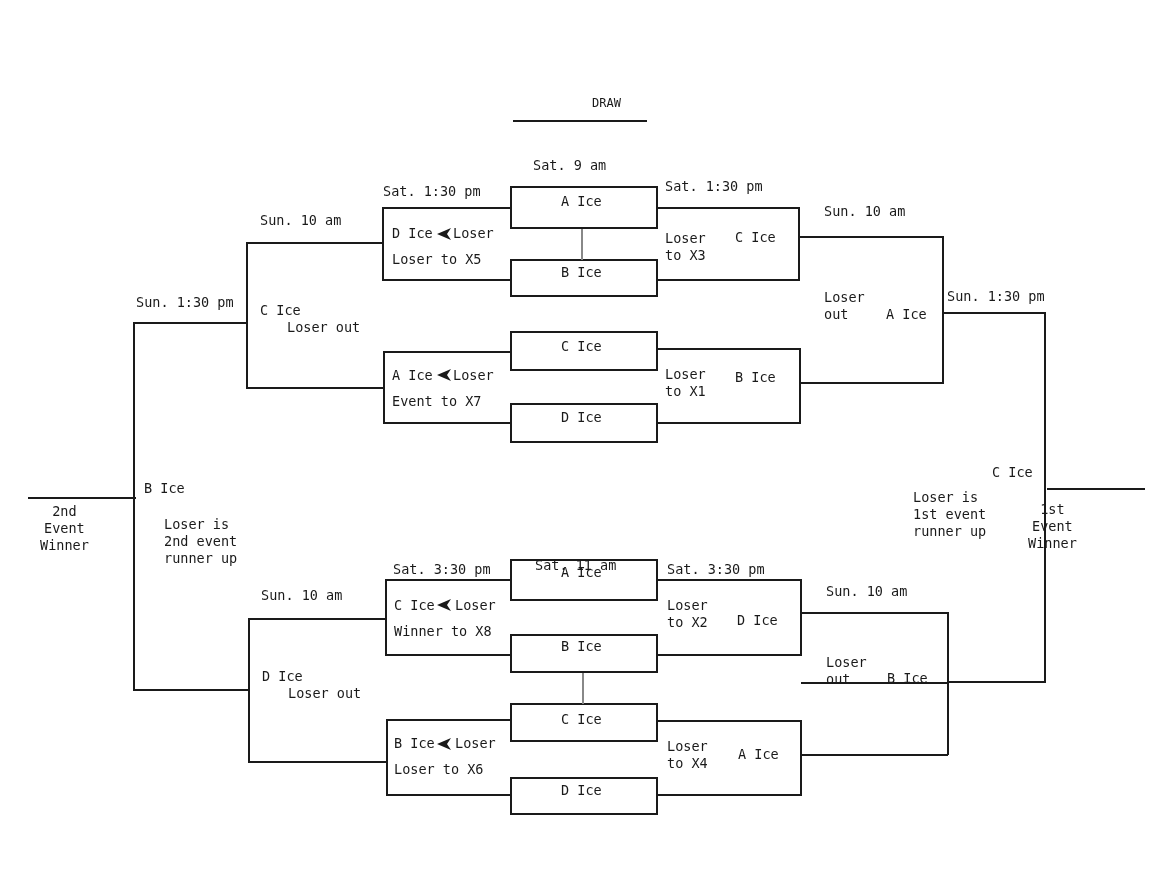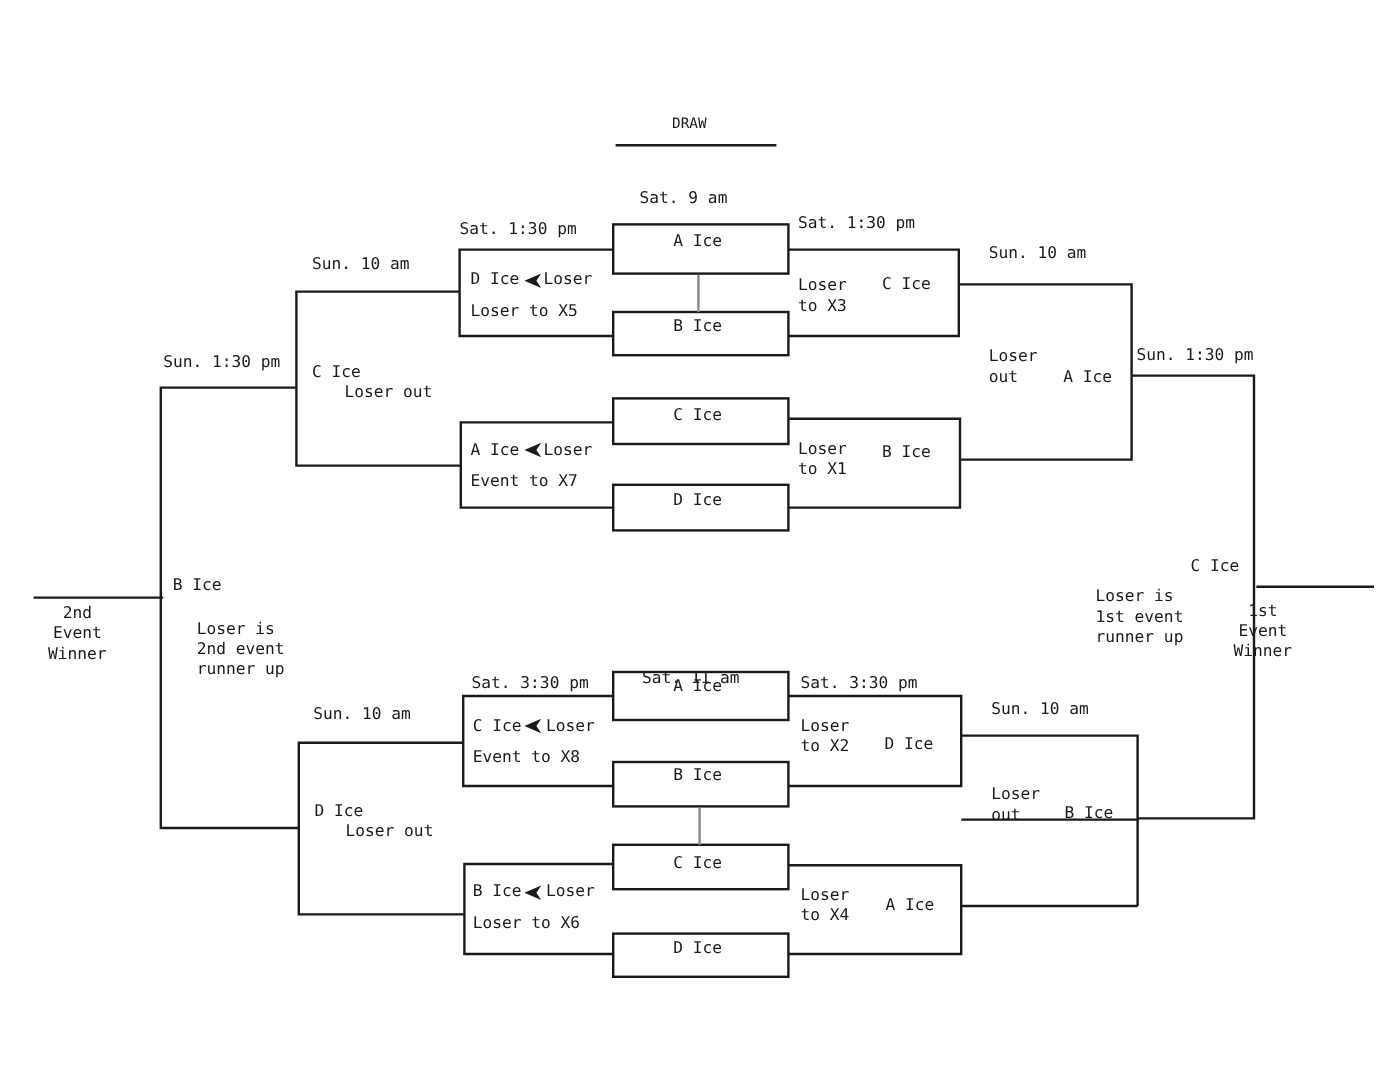--- a/index.html
+++ b/index.html
@@ -62,21 +62,21 @@
   </g>
 
   <g fill="#1a1a1a">
     <polygon points="437,234 451,228 447,234 451,240"></polygon>
     <polygon points="437,375 451,369 447,375 451,381"></polygon>
     <polygon points="437,605 451,599 447,605 451,611"></polygon>
     <polygon points="437,744 451,738 447,744 451,750"></polygon>
   </g>
 </svg>
 
-<div class="t title" style="left:560px;top:95px;">DRAW</div>
+<div class="t title" style="left:592px;top:95px;">DRAW</div>
 
 <div class="t" style="left:533px;top:157px;">Sat. 9 am</div>
 <div class="t" style="left:383px;top:183px;">Sat. 1:30 pm</div>
 <div class="t" style="left:665px;top:178px;">Sat. 1:30 pm</div>
 
 <div class="t" style="left:561px;top:193px;">A Ice</div>
 <div class="t" style="left:561px;top:264px;">B Ice</div>
 <div class="t" style="left:561px;top:338px;">C Ice</div>
 <div class="t" style="left:561px;top:409px;">D Ice</div>
 
@@ -111,21 +111,21 @@
 <div class="t" style="left:393px;top:561px;">Sat. 3:30 pm</div>
 <div class="t" style="left:667px;top:561px;">Sat. 3:30 pm</div>
 
 <div class="t" style="left:561px;top:564px;">A Ice</div>
 <div class="t" style="left:561px;top:638px;">B Ice</div>
 <div class="t" style="left:561px;top:711px;">C Ice</div>
 <div class="t" style="left:561px;top:782px;">D Ice</div>
 
 <div class="t" style="left:394px;top:597px;">C Ice</div>
 <div class="t" style="left:455px;top:597px;">Loser</div>
-<div class="t" style="left:394px;top:623px;">Event to X8</div>
+<div class="t" style="left:394px;top:623px;">Winner to X8</div>
 
 <div class="t" style="left:394px;top:735px;">B Ice</div>
 <div class="t" style="left:455px;top:735px;">Loser</div>
 <div class="t" style="left:394px;top:761px;">Loser to X6</div>
 
 <div class="t ml" style="left:667px;top:597px;">Loser
 to X2</div>
 <div class="t" style="left:737px;top:612px;">D Ice</div>
 <div class="t ml" style="left:667px;top:738px;">Loser
 to X4</div>

